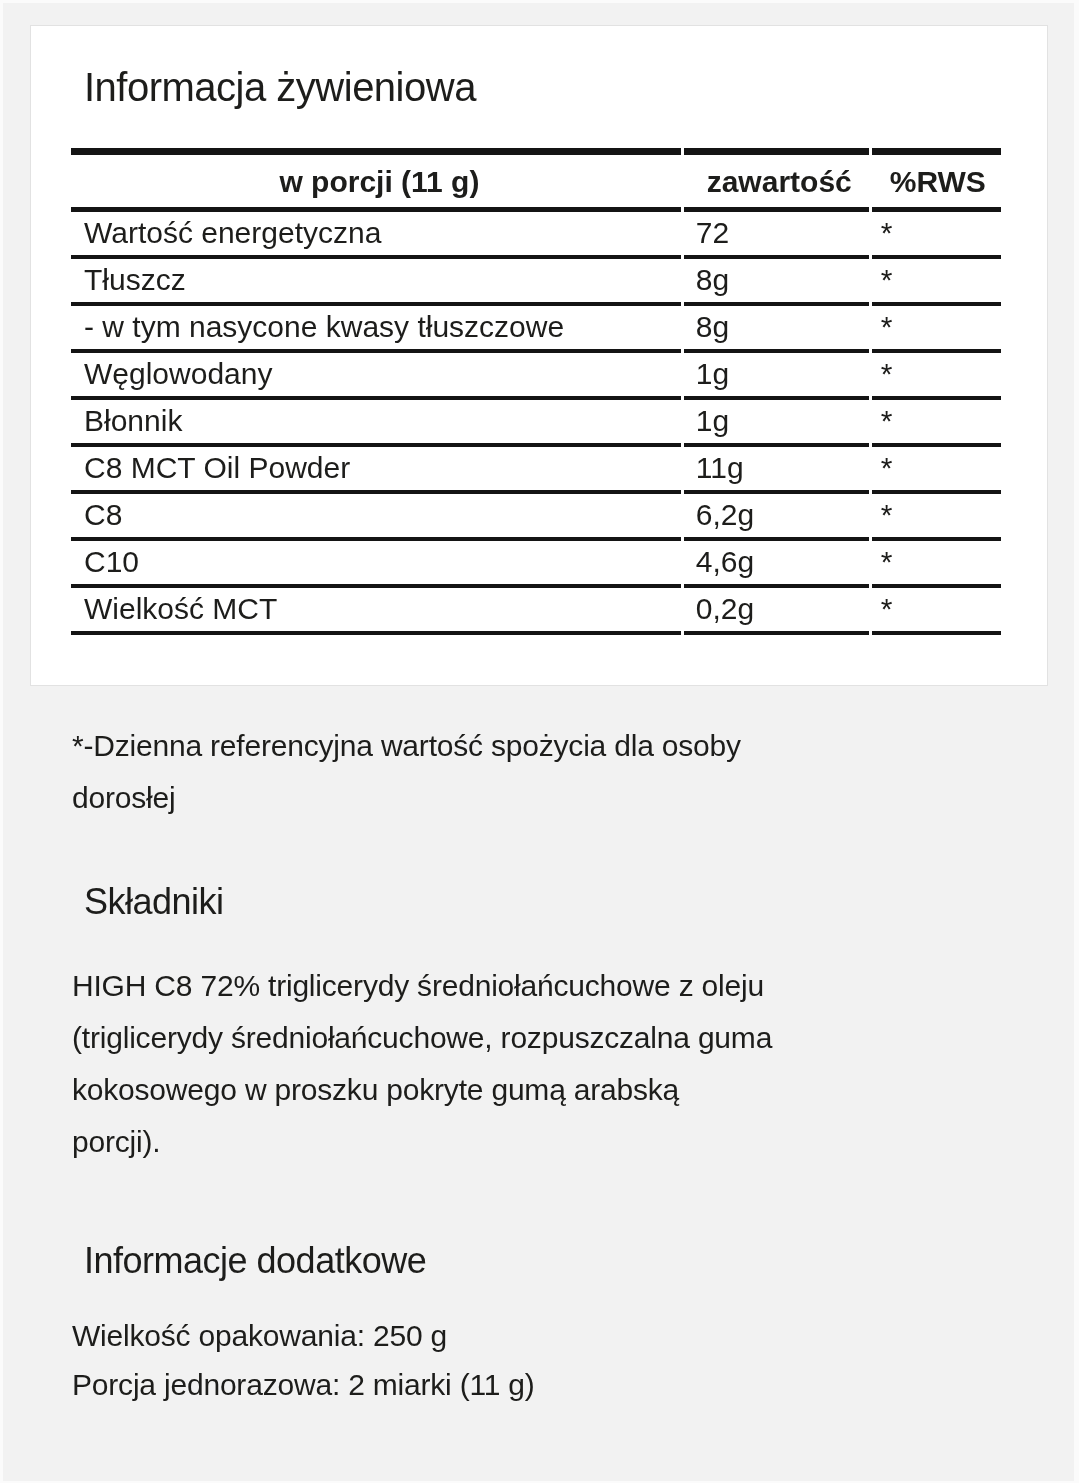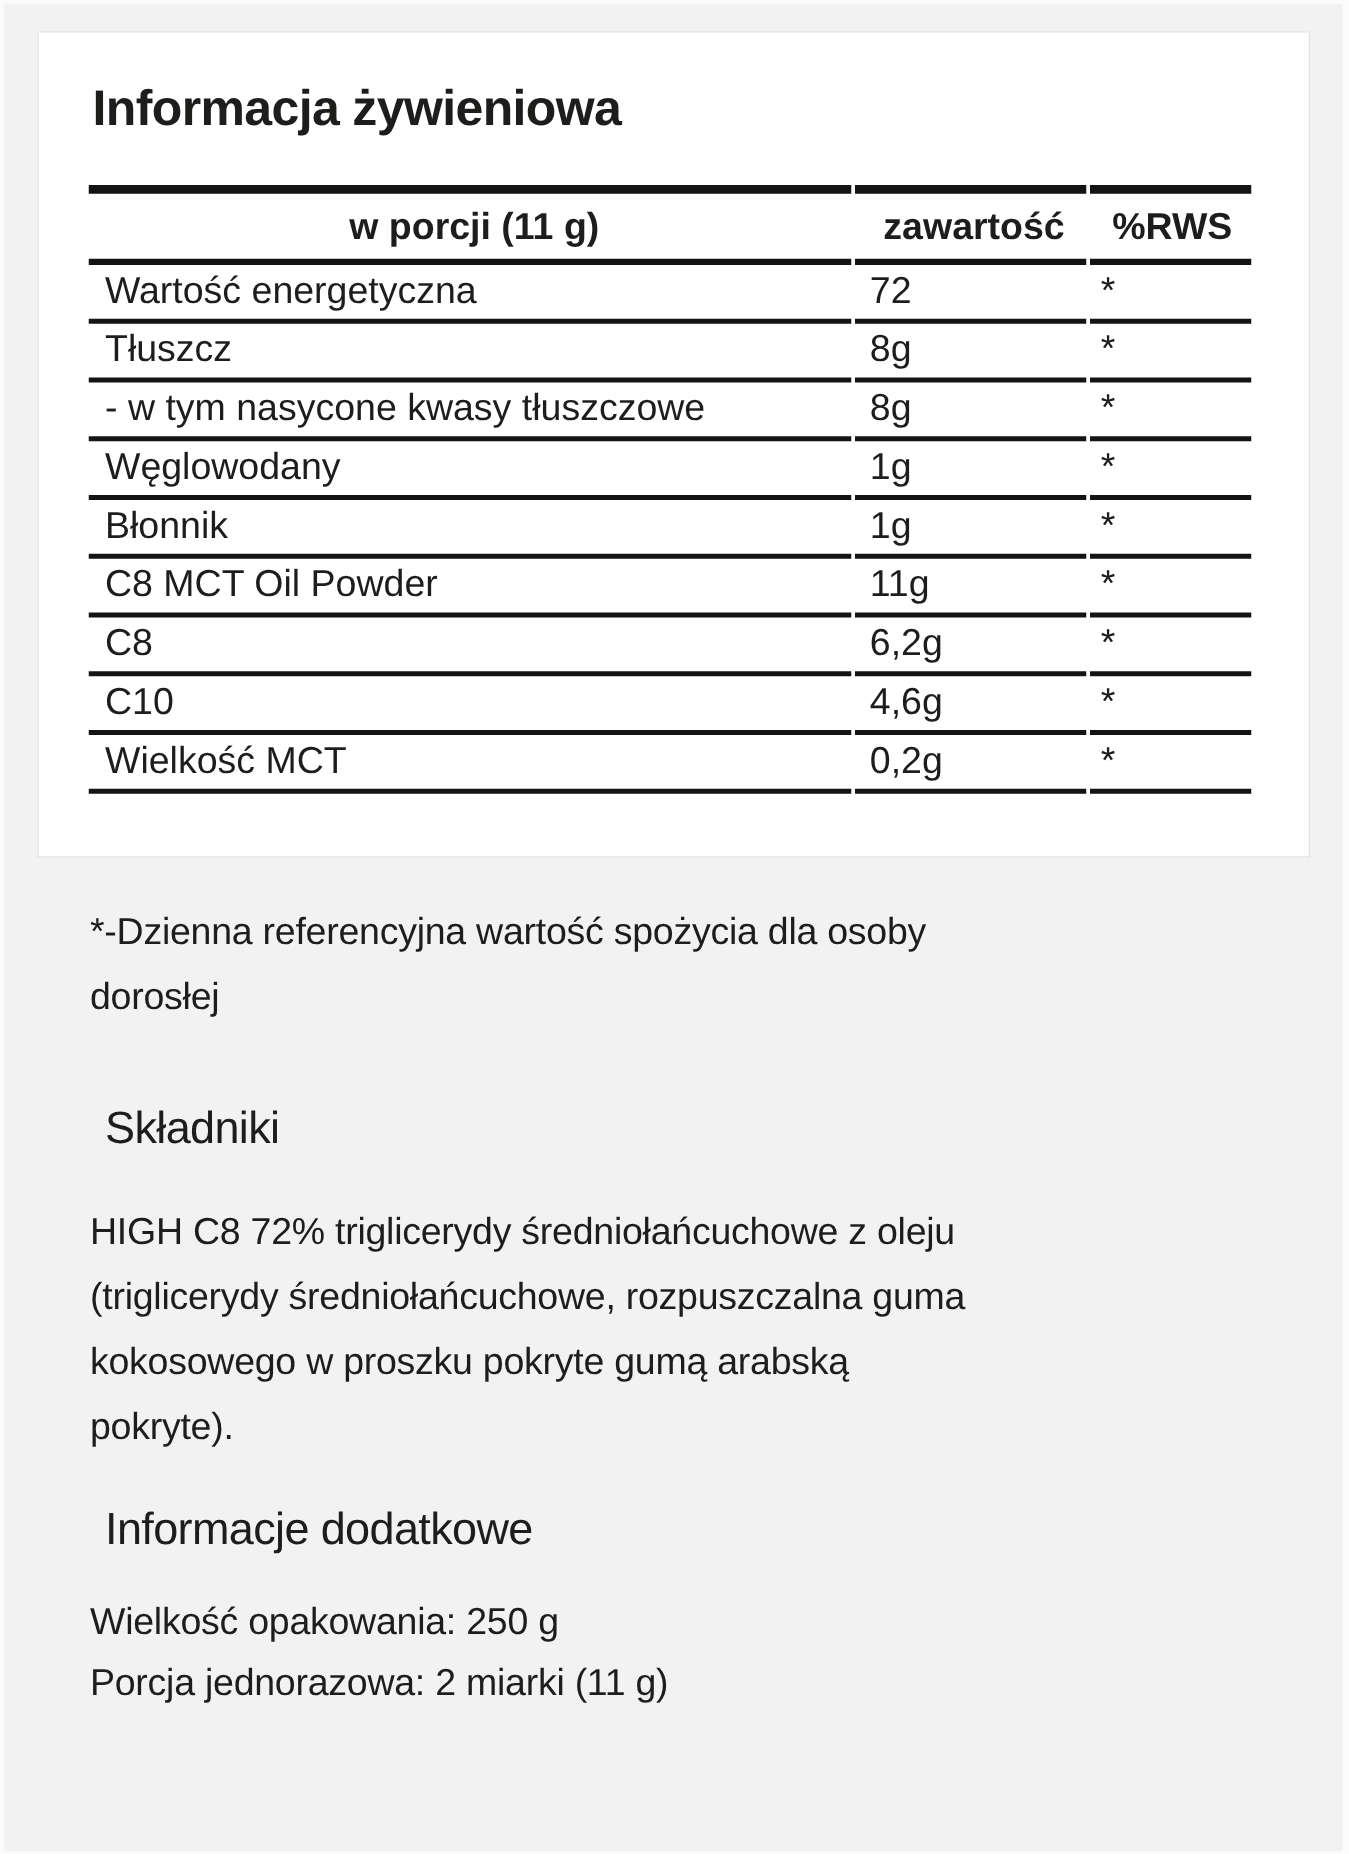--- a/index.html
+++ b/index.html
@@ -24,22 +24,22 @@
     padding: 22px 26px 0 27px;
   }
   .card {
     background: var(--card-background);
     border: 1px solid var(--card-border);
     padding: 40px 40px 50px 40px;
   }
   h1.card-title {
     font-size: 40px;
     line-height: 42px;
-    font-weight: 700;
-    margin-left: 3px;
+    font-weight: 400;
+    margin-left: 13px;
     letter-spacing: -0.5px;
   }
   table.nutrition {
     width: 100%;
     margin-top: 40px;
     border-collapse: separate;
     border-spacing: 3px 0;
     margin-left: -3px;
   }
   table.nutrition th, table.nutrition td {
@@ -66,21 +66,21 @@
   .footnote { margin-top: 34px; }
   h2.section-heading {
     font-size: 36px;
     line-height: 44px;
     font-weight: 400;
     margin-left: 54px;
     letter-spacing: -0.5px;
   }
   .heading-ingredients { margin-top: 56px; }
   .ingredients-text { margin-top: 36px; }
-  .heading-additional { margin-top: 33px; }
+  .heading-additional { margin-top: 71px; }
   .info-lines { margin-top: 28px; line-height: 49px; }
 </style>
 </head>
 <body>
 
 <div class="canvas">
 
   <section class="card">
     <h1 class="card-title">Informacja żywieniowa</h1>
 
@@ -151,21 +151,21 @@
       <div>*-Dzienna referencyjna wartość spożycia dla osoby</div>
       <div>dorosłej</div>
     </div>
 
   <h2 class="section-heading heading-ingredients">Składniki</h2>
 
   <div class="body-text ingredients-text">
       <div>HIGH C8 72% triglicerydy średniołańcuchowe z oleju</div>
       <div>(triglicerydy średniołańcuchowe, rozpuszczalna guma</div>
       <div>kokosowego w proszku pokryte gumą arabską</div>
-      <div>pokryte).</div>
+      <div>porcji).</div>
     </div>
 
   <h2 class="section-heading heading-additional">Informacje dodatkowe</h2>
 
   <div class="body-text info-lines">
       <div>Wielkość opakowania: 250 g</div>
       <div>Porcja jednorazowa: 2 miarki (11 g)</div>
     </div>
 
 </div>

